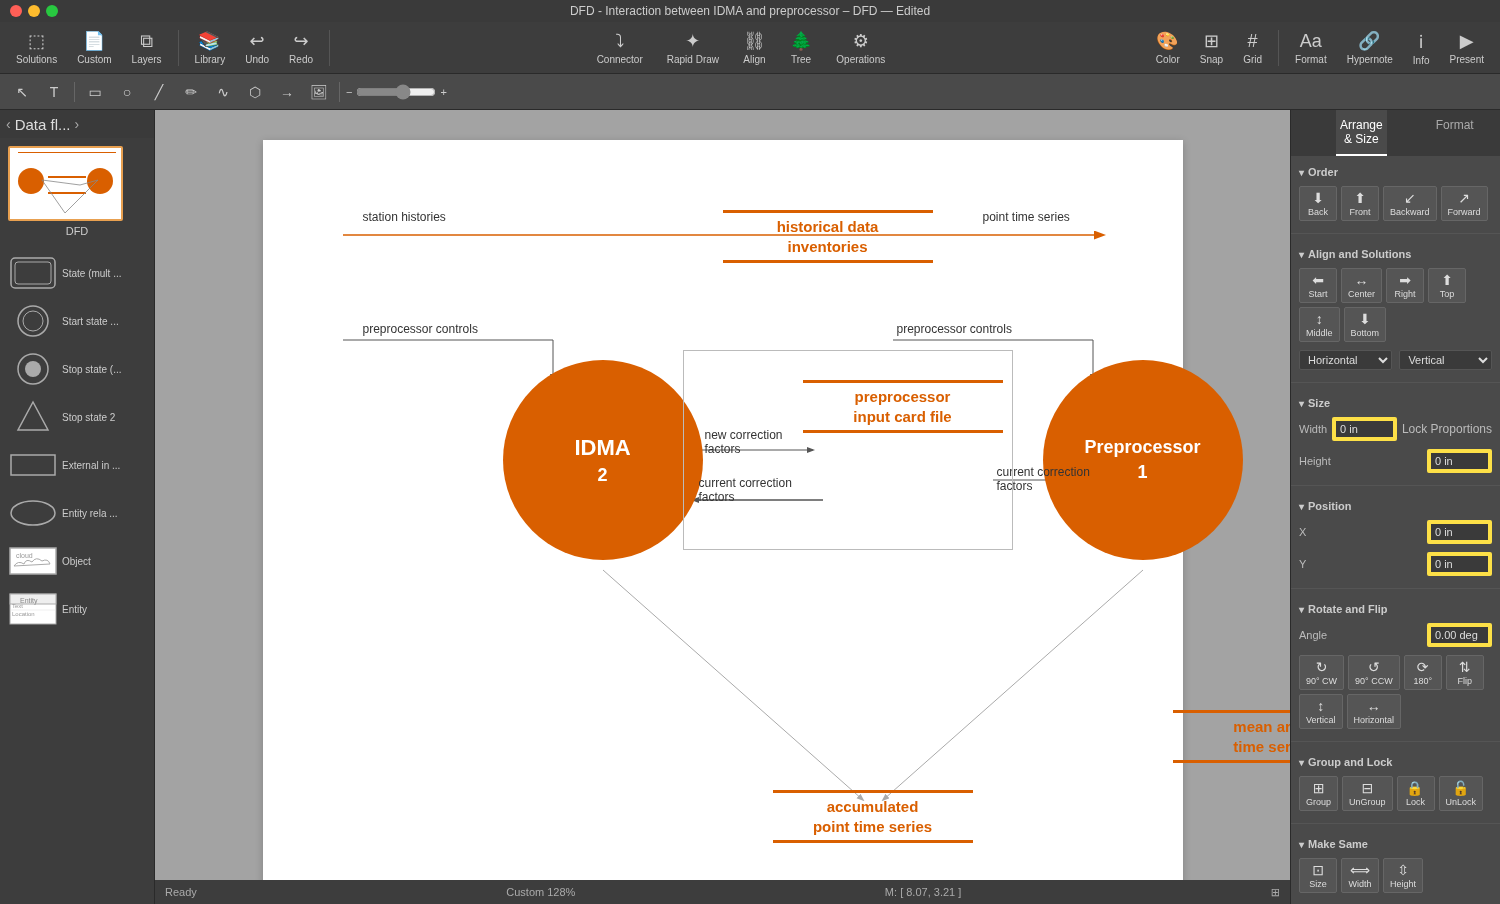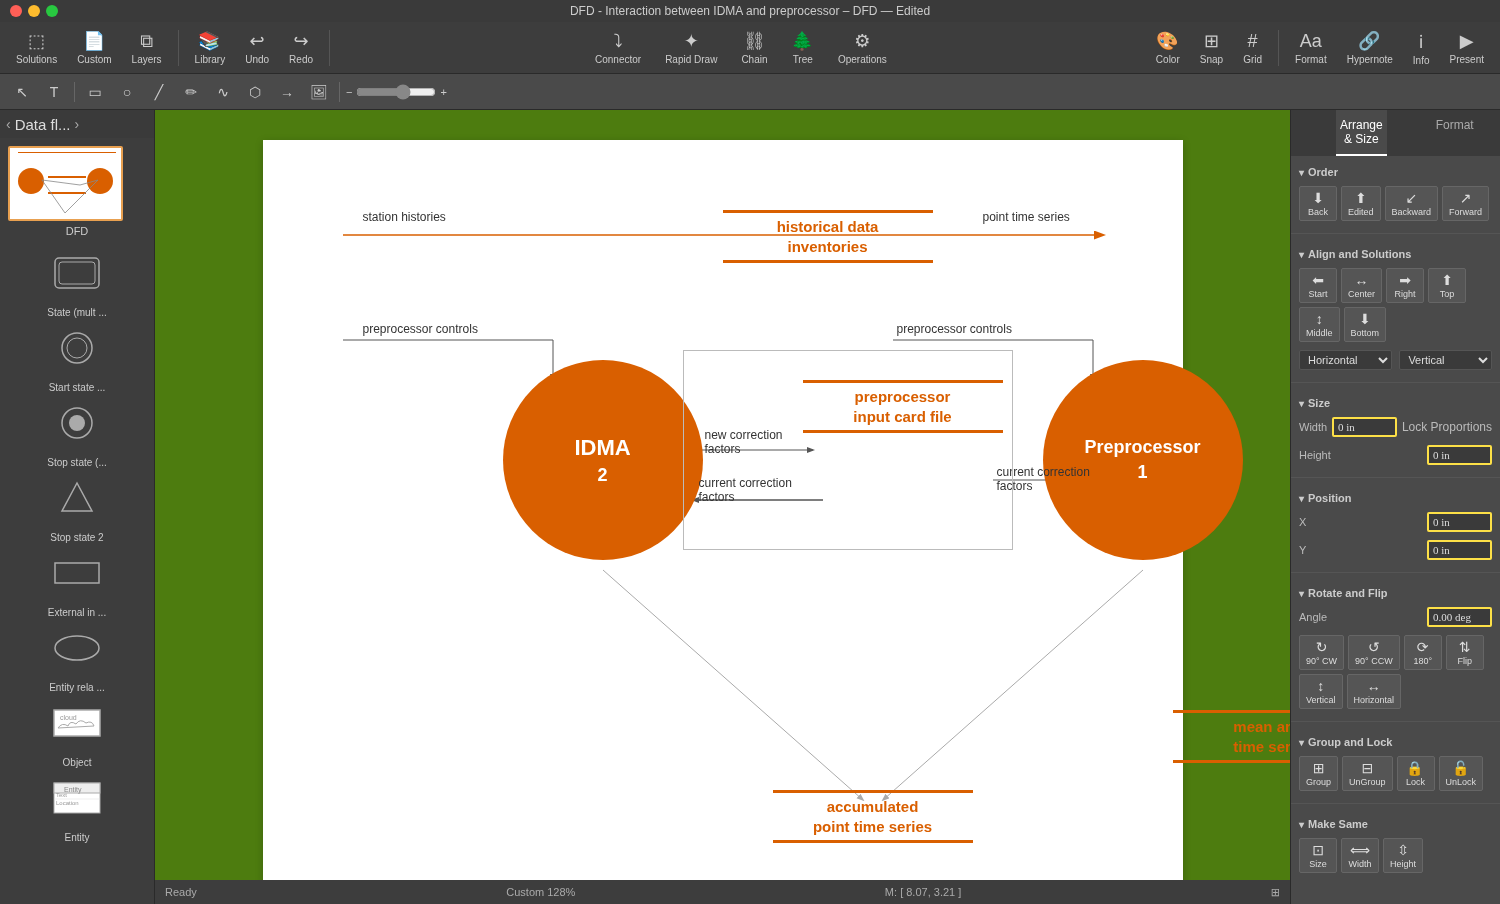--- a/index.html
+++ b/index.html
@@ -35,40 +35,40 @@
     #left-panel { width: 155px; background: #3d3d3d; display: flex; flex-direction: column; border-right: 1px solid #2a2a2a; flex-shrink: 0; }
     #page-nav { height: 28px; display: flex; align-items: center; background: #3a3a3a; padding: 0 6px; gap: 4px; }
     .page-nav-btn { color: #aaa; cursor: pointer; font-size: 14px; }
     .page-nav-tab { color: #ddd; font-size: 15px; }
     #page-thumb { padding: 8px; }
     .thumb-img { width: 115px; height: 75px; background: white; border: 2px solid #e8a050; border-radius: 2px; display: flex; align-items: center; justify-content: center; overflow: hidden; position: relative; }
     .thumb-label { color: #ccc; font-size: 11px; text-align: center; margin-top: 4px; }
 
     
     #shape-lib { flex: 1; overflow-y: auto; padding: 4px; }
-    .shape-item { display: flex; flex-direction: column; align-items: center; padding: 6px 4px; cursor: pointer; color: #ccc; font-size: 10px; gap: 16px; border-radius: 3px; }
+    .shape-item { display: flex; flex-direction: row; align-items: center; padding: 6px 4px; cursor: pointer; color: #ccc; font-size: 10px; gap: 4px; border-radius: 3px; }
     .shape-preview { width: 50px; height: 36px; display: flex; align-items: center; justify-content: center; }
 
     
-    #canvas-area { flex: 1; background: #4d7c0f; display: flex; flex-direction: column; overflow: hidden; }
+    #canvas-area { flex: 1; background: #a3a3a3; display: flex; flex-direction: column; overflow: hidden; }
     #canvas-inner { flex: 1; overflow: auto; padding: 20px; display: flex; justify-content: center; align-items: flex-start; padding-top: 30px; }
     #diagram { width: 920px; height: 760px; background: white; position: relative; box-shadow: 0 2px 8px rgba(0,0,0,0.2); }
     #statusbar { height: 24px; background: #3d3d3d; display: flex; align-items: center; padding: 0 10px; color: #aaa; font-size: 11px; justify-content: space-between; flex-shrink: 0; }
 
     
     #right-panel { width: 210px; background: #4a4a4a; border-left: 1px solid #2a2a2a; display: flex; flex-direction: column; flex-shrink: 0; overflow-y: auto; }
     .rpanel-tabs { display: flex; background: #3a3a3a; }
     .rpanel-tab { flex: 1; padding: 8px 4px; text-align: center; color: #aaa; font-size: 12px; cursor: pointer; margin-left: 45px; }
     .rpanel-tab.active { color: #fff; background: #4a4a4a; border-bottom: 2px solid #fff; }
     .rpanel-section { padding: 4px 8px; }
     .rpanel-section-title { color: #ccc; font-size: 11px; font-weight: bold; padding: 6px 0 4px 0; display: flex; align-items: center; gap: 4px; cursor: pointer; }
     .rpanel-section-title::before { content: '▾'; font-size: 10px; }
     .rpanel-row { display: flex; align-items: center; justify-content: space-between; padding: 4px 0; }
     .rpanel-label { color: #bbb; font-size: 11px; }
-    .rpanel-input { width: 65px; background: #3a3a3a; border: 2px solid #fde047; color: #ddd; font-size: 11px; padding: 2px 4px; border-radius: 2px; font-family: Liberation Serif, serif; }
+    .rpanel-input { width: 65px; background: #3a3a3a; border: 4px solid #fde047; color: #ddd; font-size: 11px; padding: 2px 4px; border-radius: 2px; }
     .rpanel-btn { background: #555; border: 1px solid #666; color: #ddd; font-size: 10px; padding: 3px 6px; border-radius: 2px; cursor: pointer; display: flex; flex-direction: column; align-items: center; gap: 1px; min-width: 38px; }
     .rpanel-btn-icon { font-size: 14px; }
     .rpanel-btn-label { font-size: 9px; }
     .btn-row { display: flex; gap: 4px; flex-wrap: wrap; padding: 4px 0; }
     .rpanel-divider { height: 1px; background: #555; margin: 4px 0; }
     .rpanel-select { background: #3a3a3a; border: 1px solid #555; color: #ddd; font-size: 11px; padding: 2px 4px; border-radius: 2px; width: 100%; }
 
     
     .dfd-circle { position: absolute; border-radius: 50%; background: #d95f00; display: flex; flex-direction: column; align-items: center; justify-content: center; color: white; font-weight: bold; }
     .dfd-circle .name { font-size: 22px; }
@@ -125,21 +125,21 @@
     <div class="toolbar-group">
       <span class="toolbar-icon">⤵</span>
       <span>Connector</span>
     </div>
     <div class="toolbar-group">
       <span class="toolbar-icon">✦</span>
       <span>Rapid Draw</span>
     </div>
     <div class="toolbar-group">
       <span class="toolbar-icon">⛓</span>
-      <span>Chain</span>
+      <span>Align</span>
     </div>
     <div class="toolbar-group">
       <span class="toolbar-icon">🌲</span>
       <span>Tree</span>
     </div>
     <div class="toolbar-group">
       <span class="toolbar-icon">⚙</span>
       <span>Operations</span>
     </div>
   </div>
@@ -435,21 +435,21 @@
       <div class="rpanel-section-title">
         <span>Order</span>
       </div>
       <div class="btn-row">
         <button class="rpanel-btn">
           <span class="rpanel-btn-icon">⬇</span>
           <span class="rpanel-btn-label">Back</span>
         </button>
         <button class="rpanel-btn">
           <span class="rpanel-btn-icon">⬆</span>
-          <span class="rpanel-btn-label">Edited</span>
+          <span class="rpanel-btn-label">Front</span>
         </button>
         <button class="rpanel-btn">
           <span class="rpanel-btn-icon">↙</span>
           <span class="rpanel-btn-label">Backward</span>
         </button>
         <button class="rpanel-btn">
           <span class="rpanel-btn-icon">↗</span>
           <span class="rpanel-btn-label">Forward</span>
         </button>
       </div>

